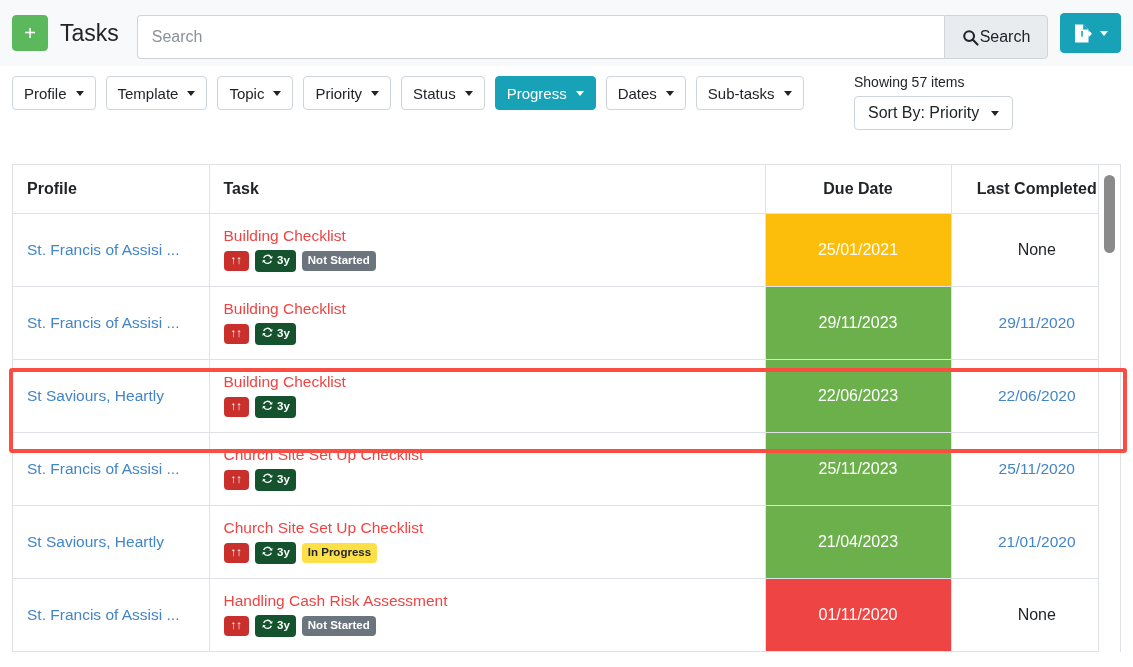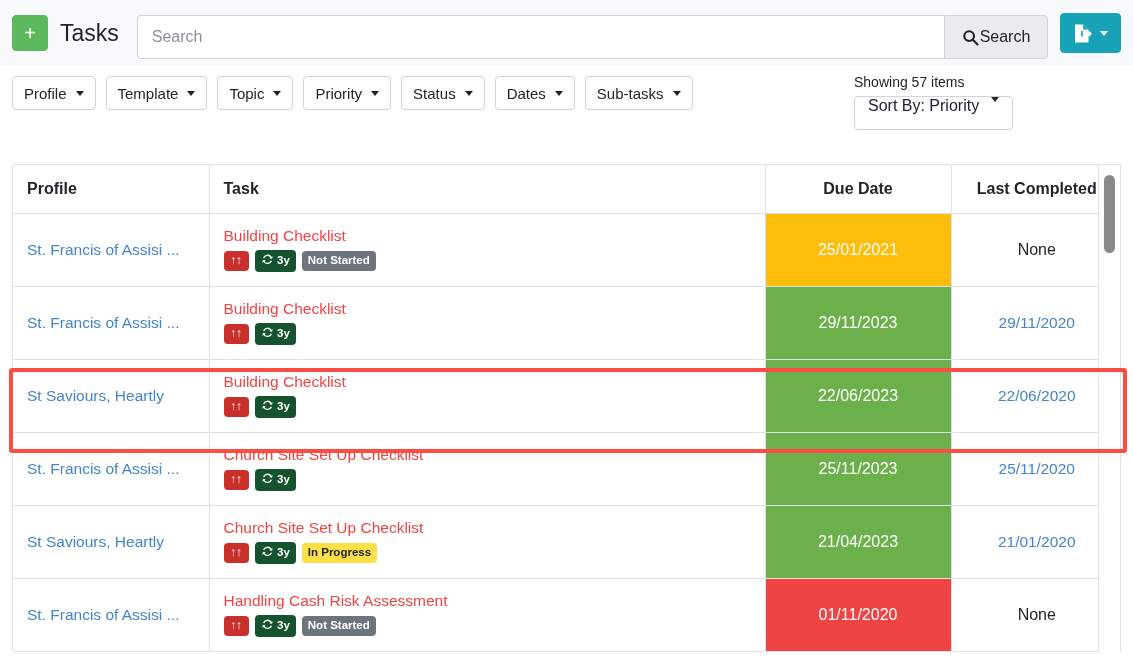--- a/index.html
+++ b/index.html
@@ -137,20 +137,21 @@
   }
   .sort-btn {
     height: 34px;
     background: #ffffff;
     border: 1px solid #ced4da;
     border-radius: 4px;
     padding: 0 13px;
     font-size: 16px;
     color: #212529;
     display: inline-flex;
+    align-items: center;
     gap: 12px;
     cursor: pointer;
     white-space: nowrap;
   }
 
   
   .table-wrap {
     position: relative;
     margin: 0 12px;
     border: 1px solid #dee2e6;
@@ -319,20 +320,24 @@
     <div class="filter-btn">
       <span>Topic</span>
       <span class="caret"></span>
     </div>
     <div class="filter-btn">
       <span>Priority</span>
       <span class="caret"></span>
     </div>
     <div class="filter-btn">
       <span>Status</span>
+      <span class="caret"></span>
+    </div>
+    <div class="filter-btn active">
+      <span>Progress</span>
       <span class="caret"></span>
     </div>
     <div class="filter-btn">
       <span>Dates</span>
       <span class="caret"></span>
     </div>
     <div class="filter-btn">
       <span>Sub-tasks</span>
       <span class="caret"></span>
     </div>

